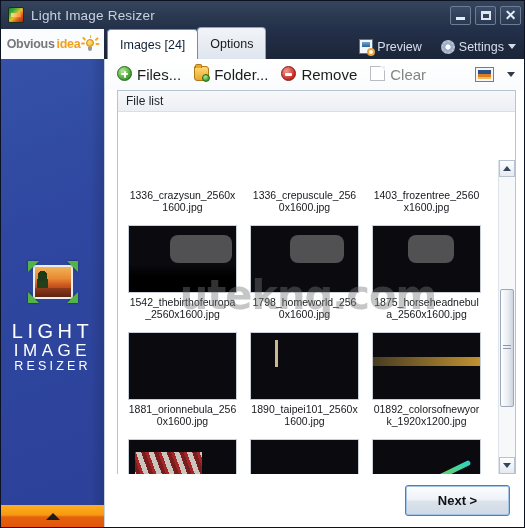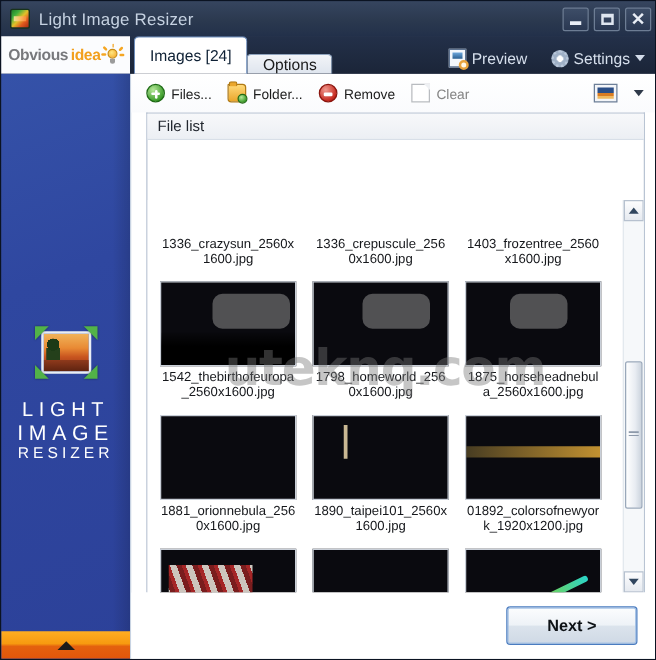--- a/index.html
+++ b/index.html
@@ -110,21 +110,21 @@
     position:absolute; background:#f5a623; width:1.5px; height:3.5px; border-radius:1px;
   }
   .bulb .r1{left:7.5px;top:-1px;}
   .bulb .r2{left:1px;top:1.5px;transform:rotate(-45deg);}
   .bulb .r3{left:13.5px;top:1.5px;transform:rotate(45deg);}
   .bulb .r4{left:-.5px;top:6px;transform:rotate(-90deg);}
   .bulb .r5{left:15px;top:6px;transform:rotate(90deg);}
 
   .tabs { display: flex; align-items: flex-end; height: 30px; padding-left: 3px; }
   .tab {
-    height: 16px;
+    height: 32px;
     padding: 0 12px;
     display: flex; align-items: center;
     font-size: 12.5px;
     color: #1a1a1a;
     background: linear-gradient(180deg,#f2f4f8,#dfe5ee);
     border: 1px solid #8fa3bd;
     border-bottom: none;
     border-radius: 4px 4px 0 0;
     box-sizing: border-box;
     margin-right: -1px;
@@ -243,21 +243,21 @@
   .arr-br{ right:2px; bottom:2px;
     border-bottom: 11px solid #52b348; border-left: 11px solid transparent; }
 
   .side-words {
     margin-top: 16px;
     z-index: 2;
     text-align: center;
     color: #ffffff;
     line-height: 1.05;
   }
-  .sw1 { font-size: 16px; letter-spacing: 4.5px; text-align: center; }
+  .sw1 { font-size: 20px; letter-spacing: 4.5px; text-align: center; }
   .sw2 { font-size: 17px; letter-spacing: 4.5px; }
   .sw3 { font-size: 12.5px; letter-spacing: 3.2px; }
 
   .side-footer {
     margin-top: auto;
     width: 100%;
     height: 22px;
     flex: 0 0 22px;
     background: linear-gradient(180deg,#ffad22 0%,#f79a10 45%,#e4610e 55%,#e2560b 100%);
     display: flex; align-items: center; justify-content: center;
@@ -285,22 +285,22 @@
     height: 31px;
     flex: 0 0 31px;
     display: flex;
     align-items: center;
     gap: 13px;
     padding: 0 9px 0 12px;
     background: linear-gradient(180deg,#ffffff,#fafbfd);
     box-sizing: border-box;
   }
   .tb-item {
-    display: flex; align-items: flex-end; gap: 5px;
-    font-size: 11px; color: #1c1c1c; white-space: nowrap;
+    display: flex; align-items: flex-start; gap: 5px;
+    font-size: 15px; color: #1c1c1c; white-space: nowrap;
   }
   .tb-item.disabled { color: #848484; }
   .ic { width: 15px; height: 15px; flex: 0 0 15px; position: relative; }
   .ic-add {
     border-radius: 50%;
     background: radial-gradient(circle at 35% 30%, #b6e89a, #3f9e2d 70%, #26761c);
     border: 1px solid #1f6b16; box-sizing: border-box;
   }
   .ic-add::before,.ic-add::after{
     content:""; position:absolute; background:#ffffff; border-radius:1px;

